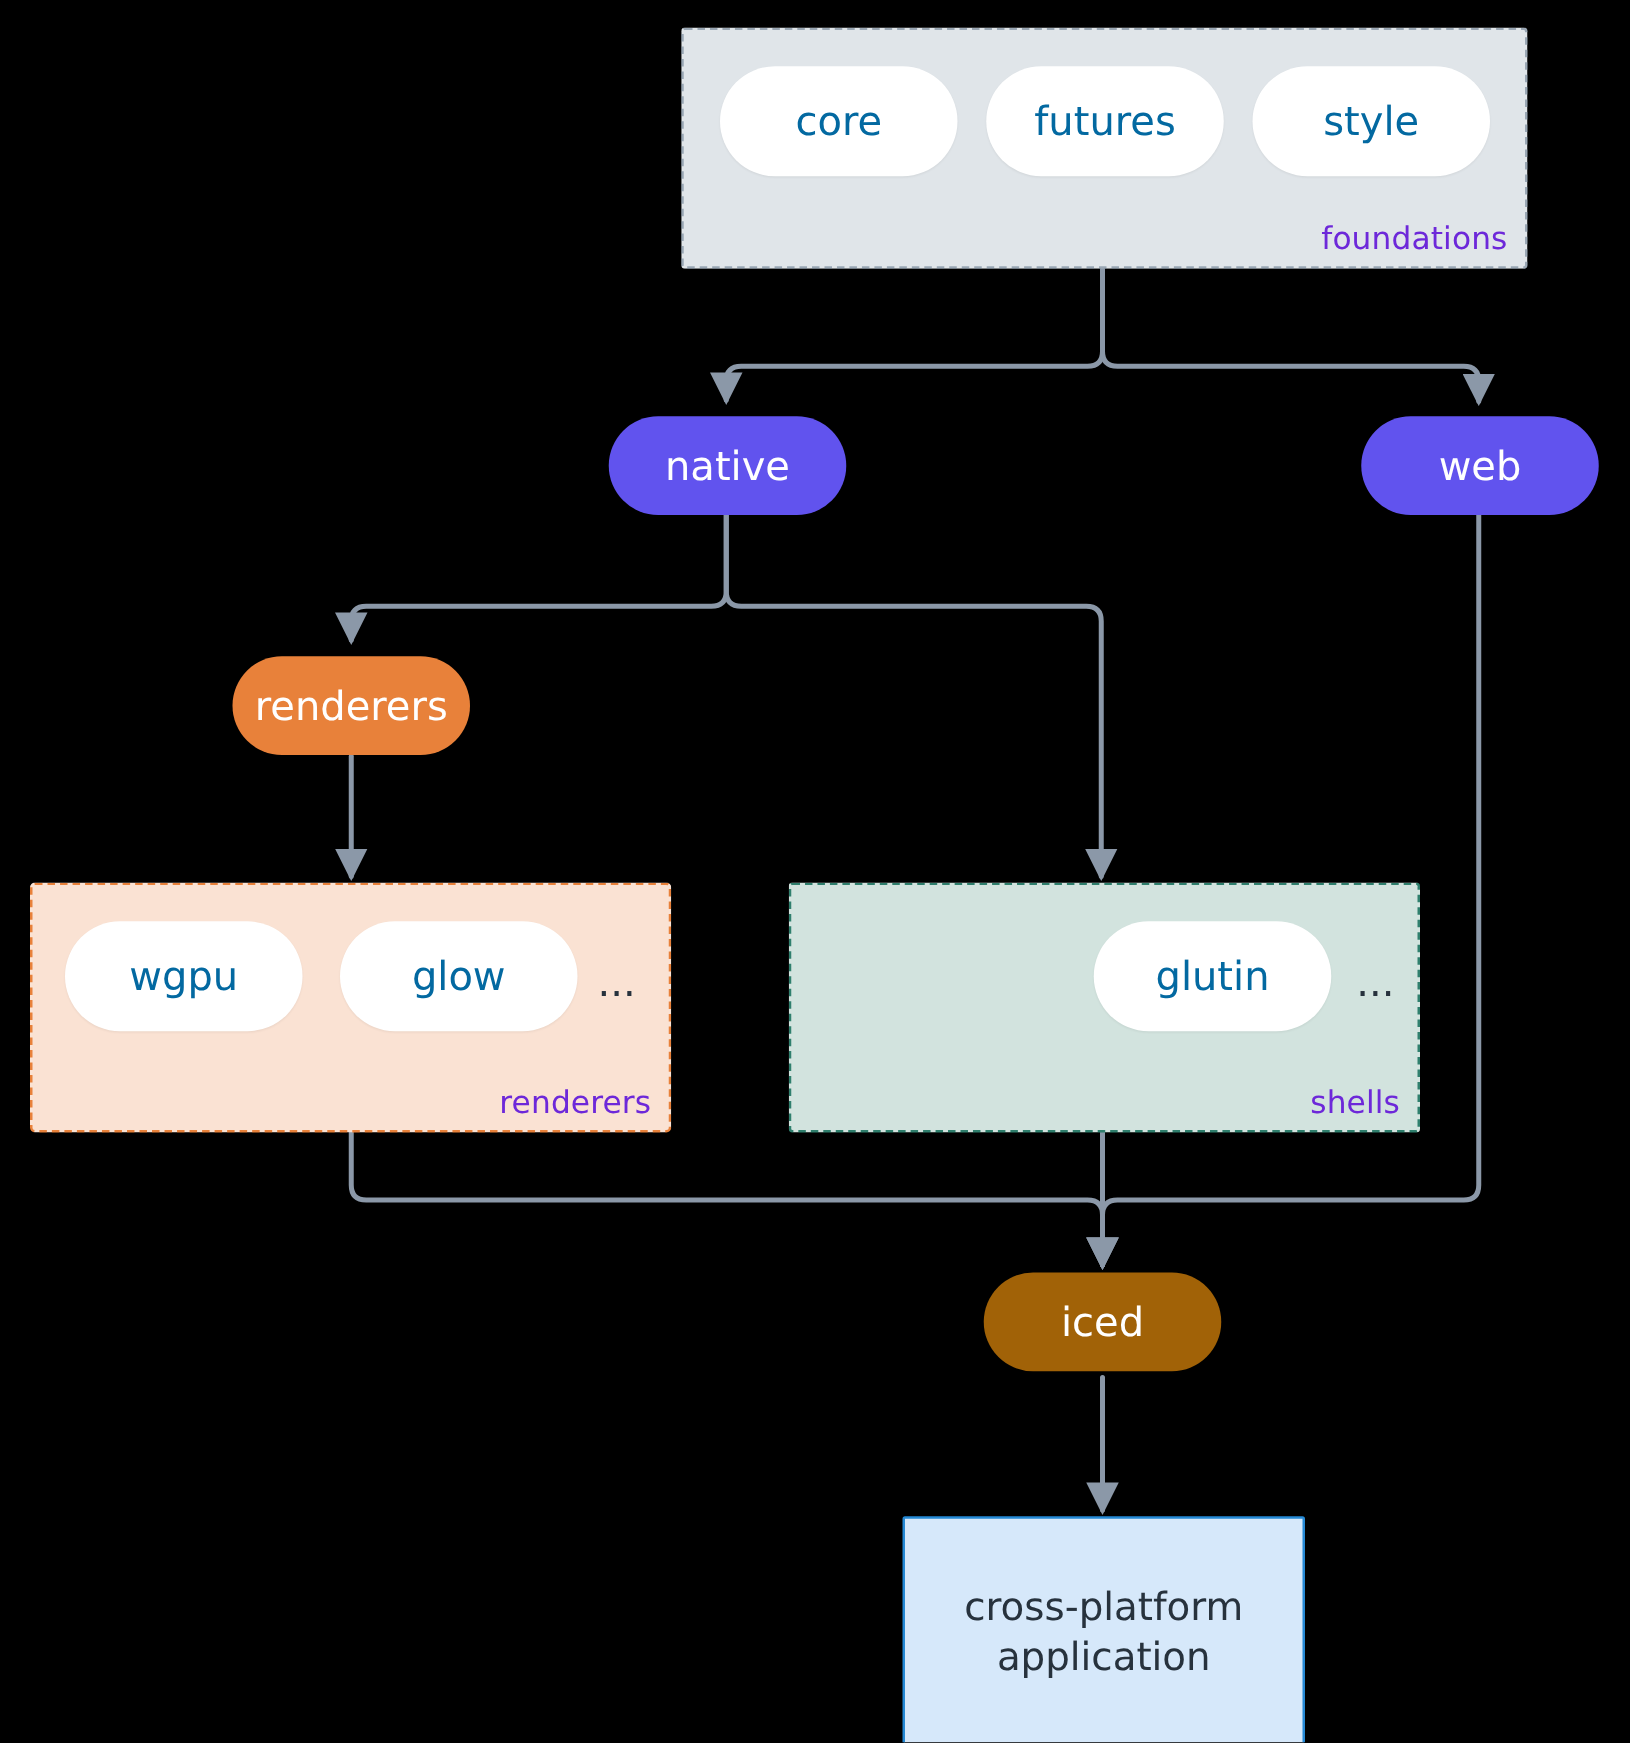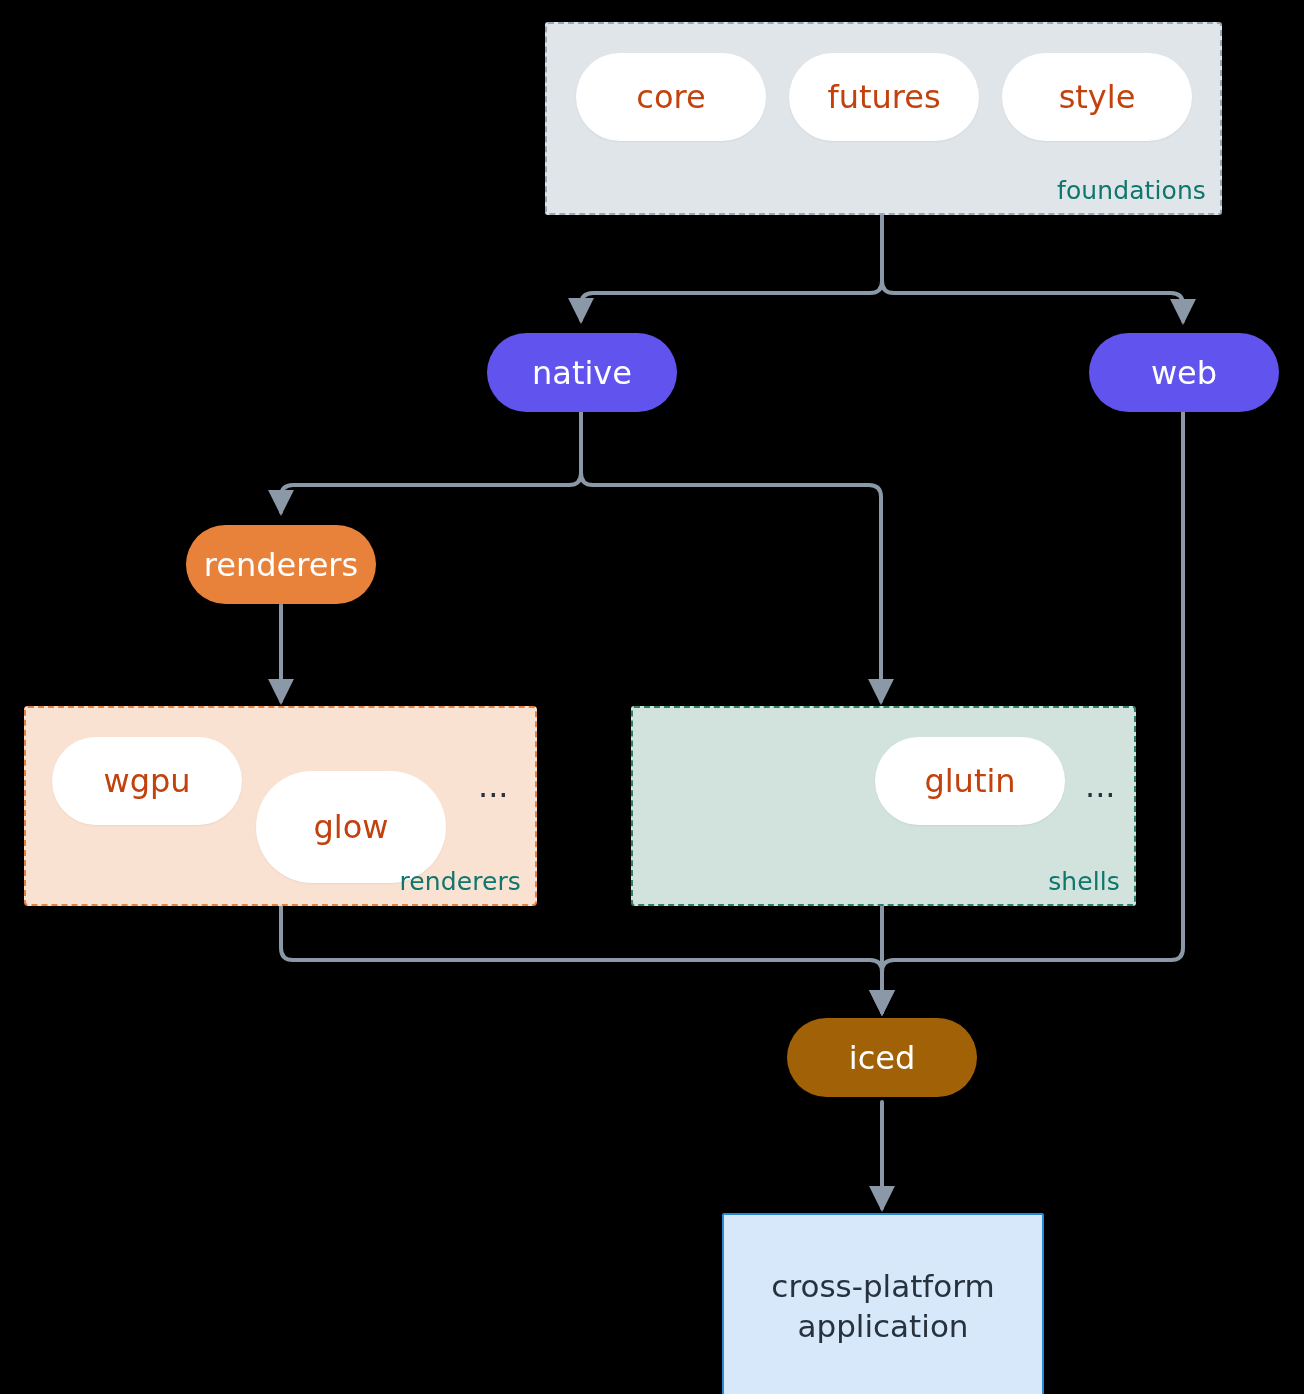--- a/index.html
+++ b/index.html
@@ -37,21 +37,21 @@
   
   .cluster {
     position: absolute;
     box-sizing: border-box;
   }
   .cluster-label {
     position: absolute;
     right: 14px;
     bottom: 8px;
     font-size: 25px;
-    color: #0f766e;
+    color: #6d28d9;
     letter-spacing: 0.1px;
     white-space: nowrap;
     margin-top: 16px;
   }
   .cluster-foundations {
     background: #e0e5e9;
     border: 2px dashed #9aa7b4;
     border-radius: 3px;
   }
   .cluster-renderers {
@@ -61,21 +61,21 @@
   }
   .cluster-shells {
     background: #d2e3de;
     border: 2px dashed #2f7f6d;
     border-radius: 3px;
   }
   
   .pill-white {
     background: #ffffff;
     border-radius: 999px;
-    color: #c2410c;
+    color: #0369a1;
     font-size: 32px;
     box-shadow: 0 1px 2px rgba(0,0,0,0.06);
   }
   
   .capsule {
     border-radius: 999px;
     color: #ffffff;
     font-size: 32px;
   }
   .capsule-native, .capsule-web {
@@ -161,21 +161,21 @@
   </div>
 
   <div class="node capsule capsule-graphics" style="left:186px; top:525px; width:190px; height:79px;">
     <span>renderers</span>
   </div>
 
   <div class="cluster cluster-renderers" style="left:24px; top:706px; width:513px; height:200px;">
     <div class="node pill-white" style="left:26px; top:29px; width:190px; height:88px; position:absolute;">
       <span>wgpu</span>
     </div>
-    <div class="node pill-white" style="left:230px; top:29px; width:190px; height:112px; position:absolute;margin-top:34px;">
+    <div class="node pill-white" style="left:246px; top:29px; width:190px; height:88px; position:absolute;">
       <span>glow</span>
     </div>
     <div class="ellipsis" style="left:452px; top:62px;">...</div>
     <div class="cluster-label">renderers</div>
   </div>
 
   <div class="cluster cluster-shells" style="left:631px; top:706px; width:505px; height:200px;">
     <div class="node pill-white" style="left:242px; top:29px; width:190px; height:88px; position:absolute;">
       <span>glutin</span>
     </div>

